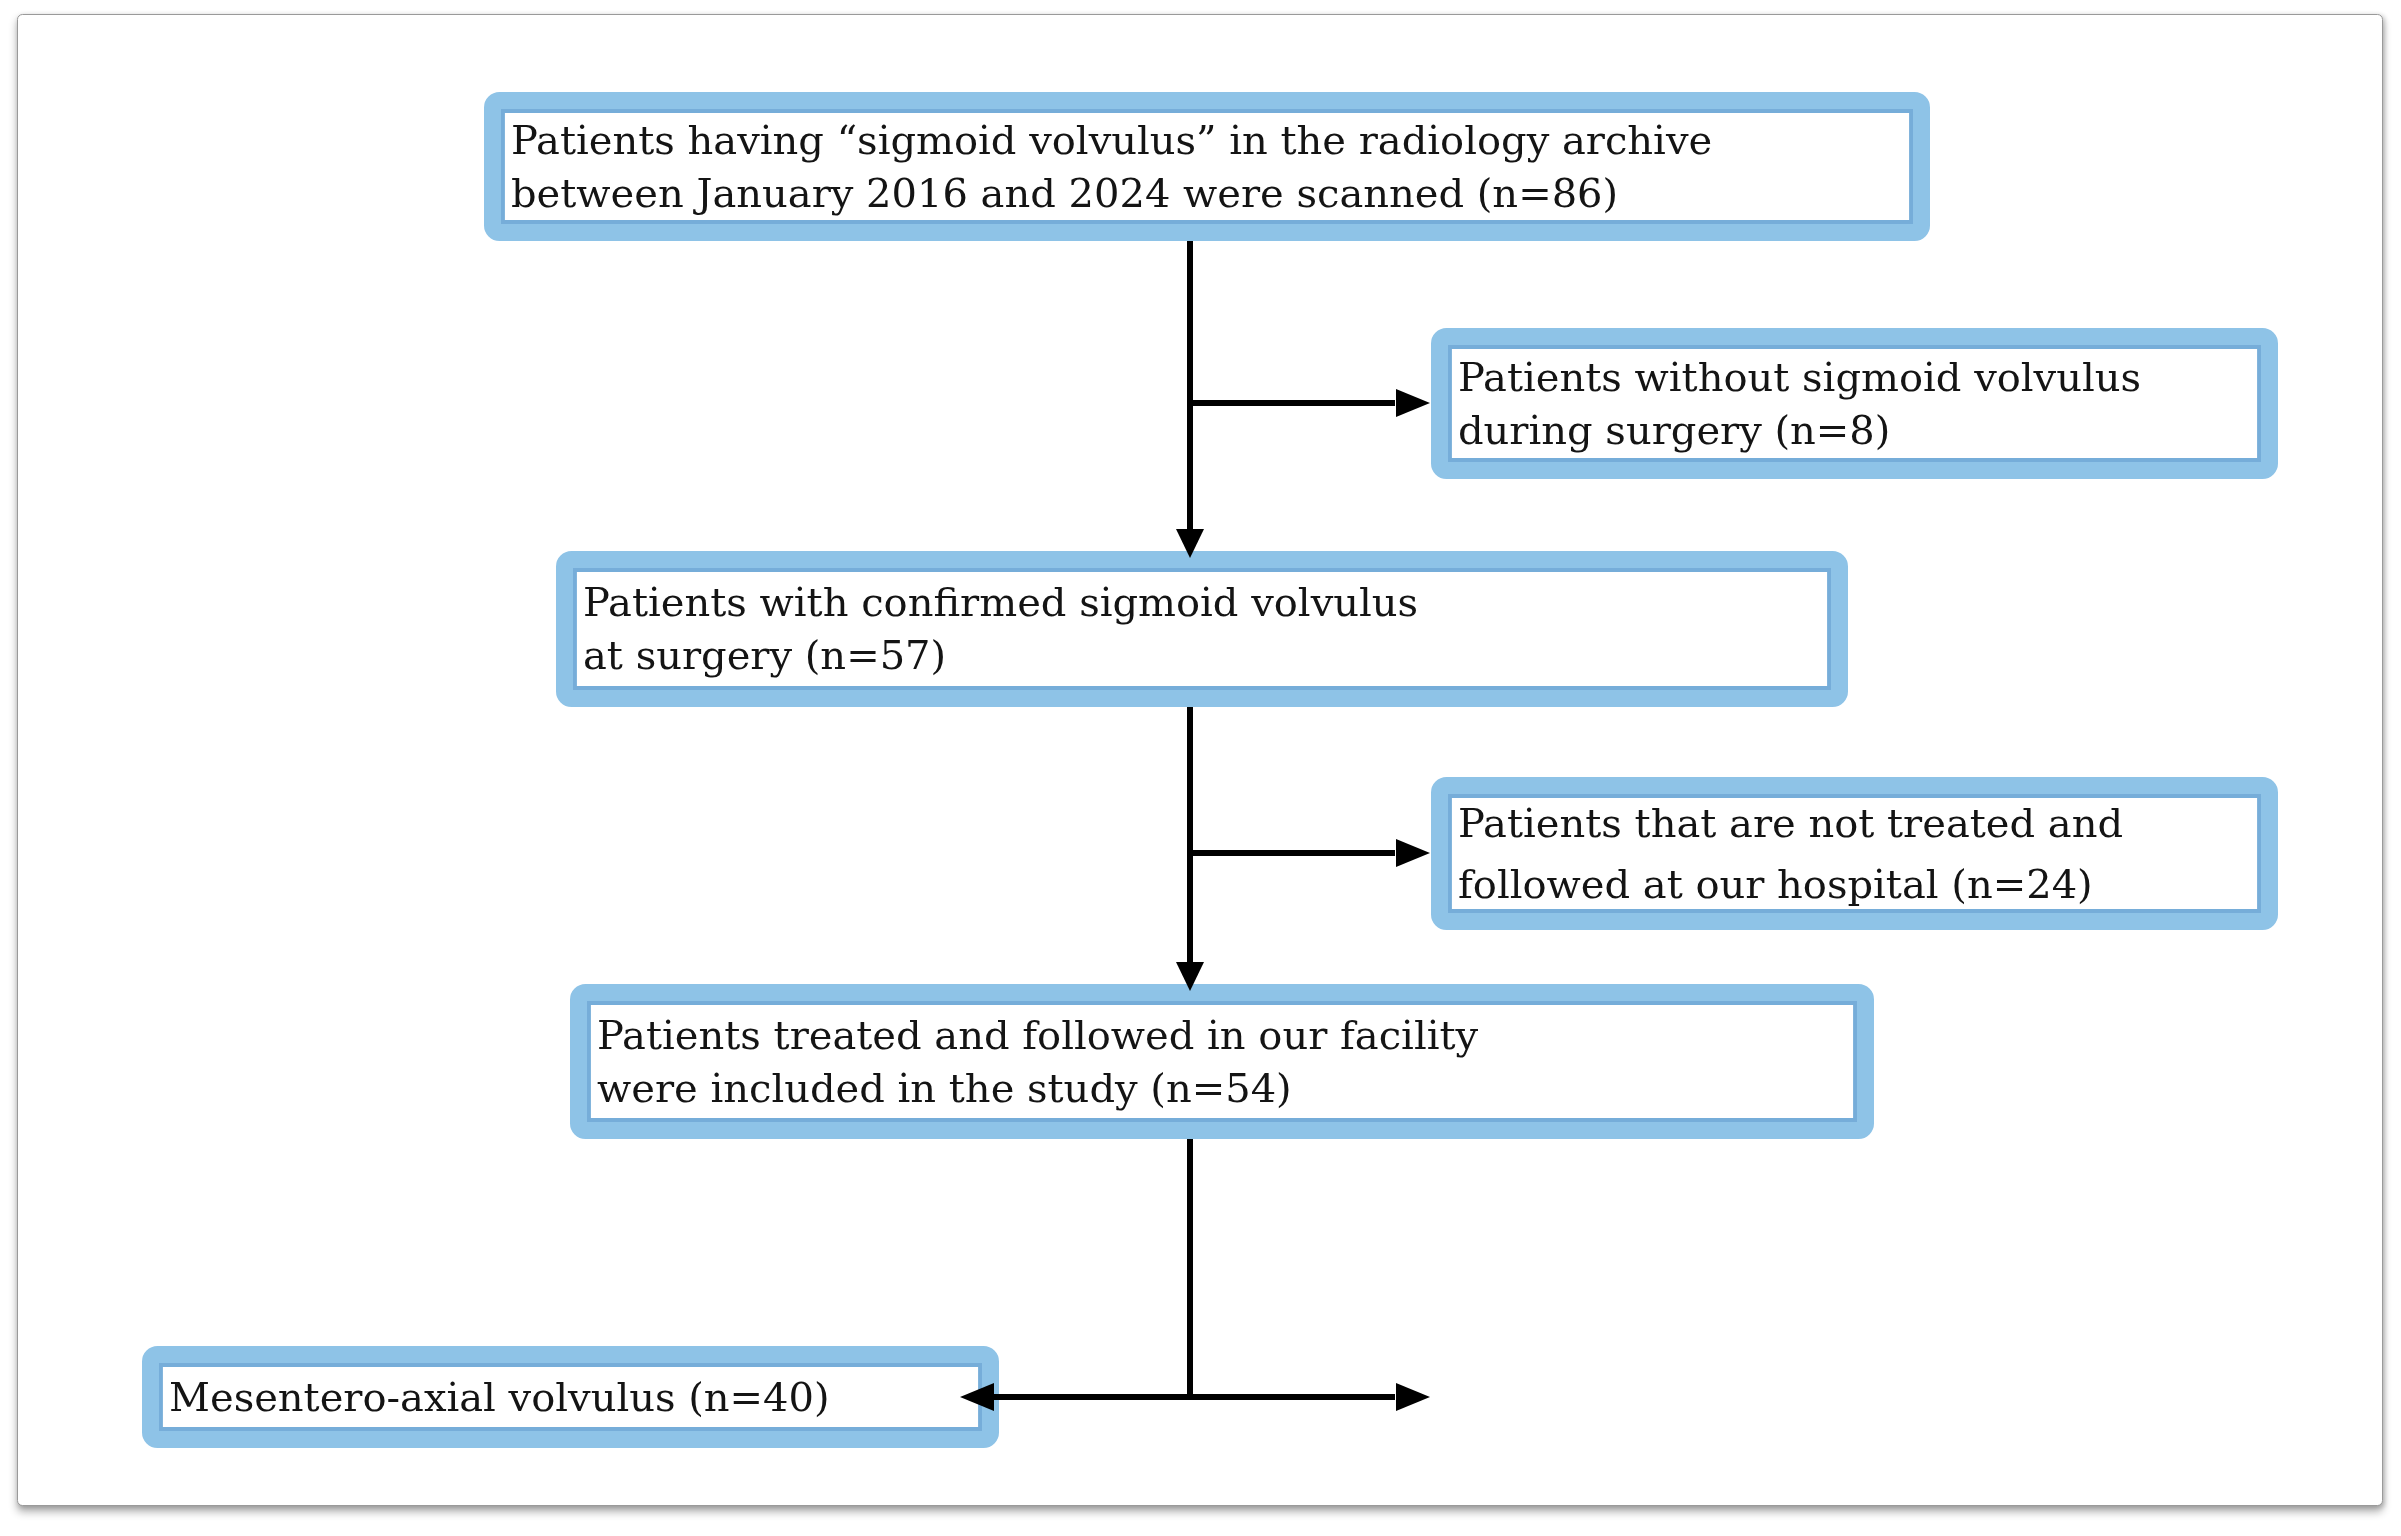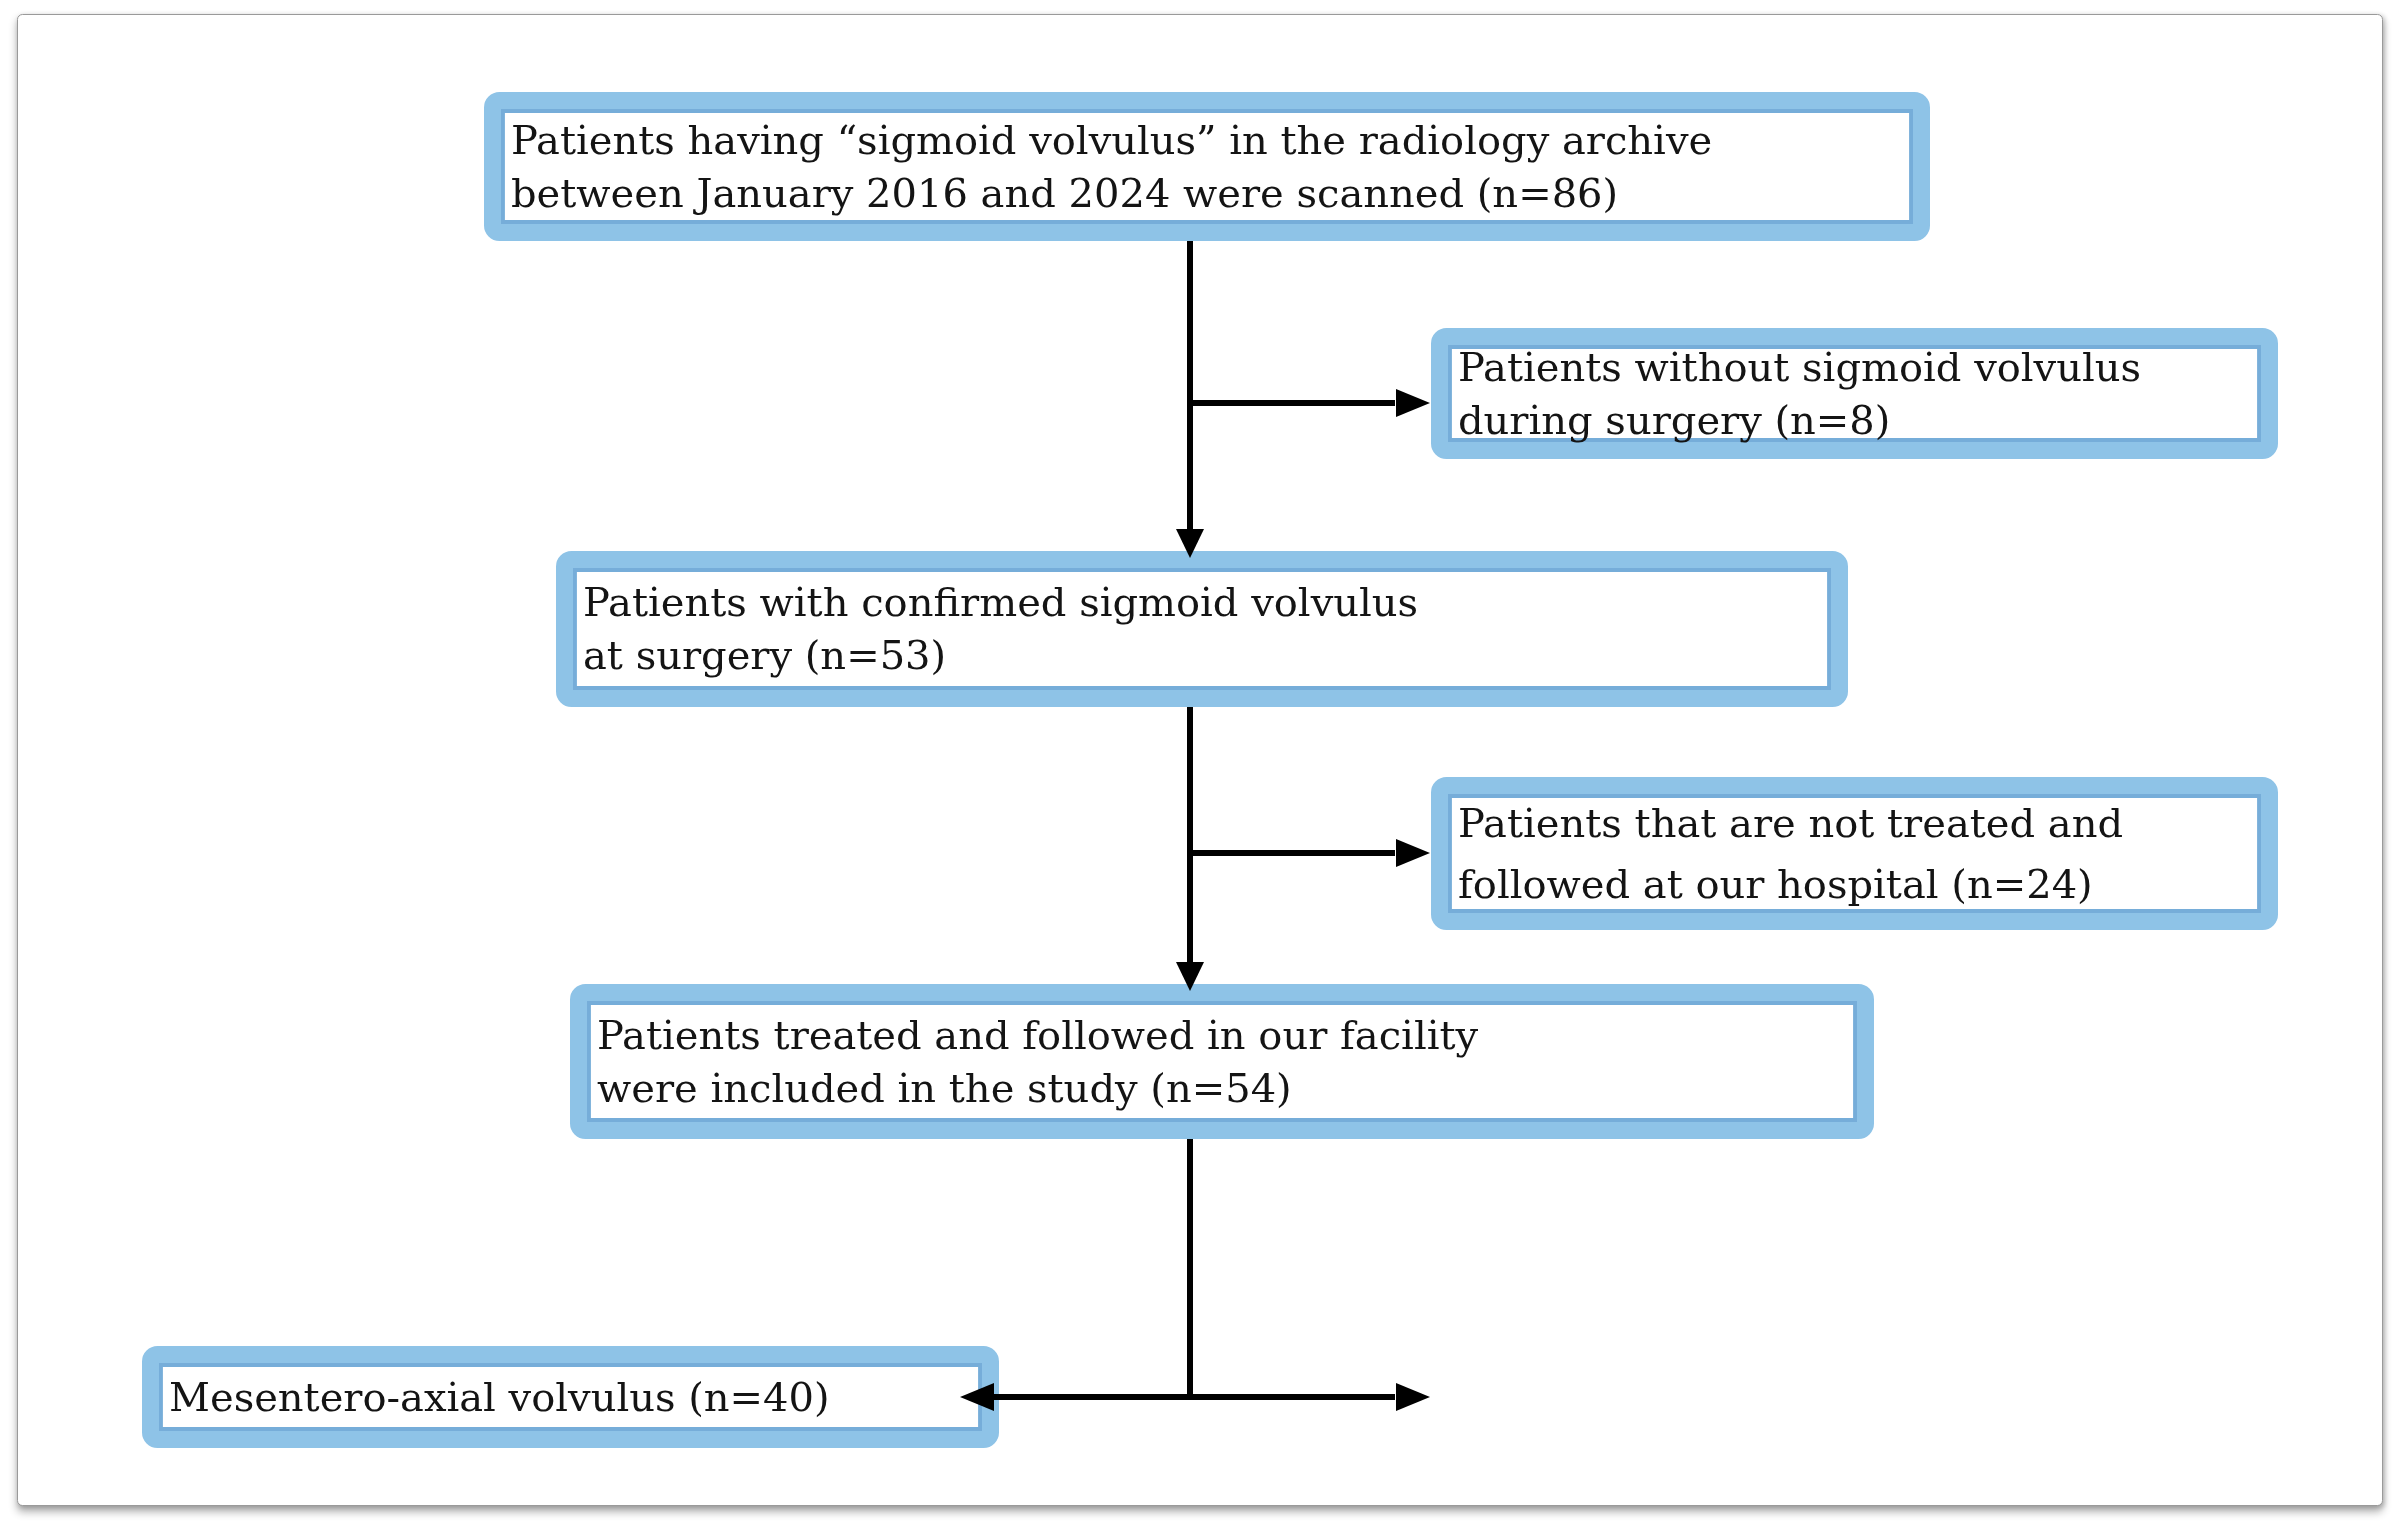--- a/index.html
+++ b/index.html
@@ -22,21 +22,21 @@
     position:absolute;z-index:2;background:var(--box-background,#fff);
     border:17.7px solid var(--box-border,#8EC3E7);
     border-radius:15.5px;
     box-shadow:inset 0 0 0 3.9px var(--box-border-inner,#76ADD9);
     display:flex;flex-direction:column;align-items:flex-start;justify-content:center;
     text-align:center;font-size:40px;line-height:53px;padding:0 10px;
     box-sizing:border-box;
   }
   .fbox span{white-space:nowrap;display:block;}
   #b-archive {left:484px; top:92px; width:1446px;height:149px;}
-  #b-excl1   {left:1431px;top:328px; width:847px;height:131px;}
+  #b-excl1   {left:1431px;top:328px; width:847px;height:151px;}
   #b-confirm {left:556px;top:551px; width:1292px;height:156px;}
   #b-excl2   {left:1431px;top:777px;width:847px;height:153px;gap:8px;}
   #b-included{left:570px;top:984px;width:1304px;height:155px;}
   #b-mesent  {left:102px; top:1346px;width:857px;height:102px;margin-left:40px;}
   #b-organo  {left:1431px;top:1346px;width:847px;height:102px;}
   
   .sh{position:absolute;background:var(--arrow,#000);z-index:3;}
   .ah{position:absolute;width:0;height:0;border-style:solid;border-color:transparent;z-index:3;}
   .ah-down {border-left-width:14.4px;border-right-width:14.4px;border-top:29px solid var(--arrow,#000);border-bottom:0;}
   .ah-right{border-top-width:14.4px;border-bottom-width:14.4px;border-left:34px solid var(--arrow,#000);border-right:0;}
@@ -65,21 +65,21 @@
     <span>between January 2016 and 2024 were scanned (n=86)</span>
   </div>
 
   <div class="fbox" id="b-excl1">
     <span>Patients without sigmoid volvulus</span>
     <span>during surgery (n=8)</span>
   </div>
 
   <div class="fbox" id="b-confirm">
     <span>Patients with confirmed sigmoid volvulus</span>
-    <span>at surgery (n=53)</span>
+    <span>at surgery (n=57)</span>
   </div>
 
   <div class="fbox" id="b-excl2">
     <span>Patients that are not treated and</span>
     <span>followed at our hospital (n=24)</span>
   </div>
 
   <div class="fbox" id="b-included">
     <span>Patients treated and followed in our facility</span>
     <span>were included in the study (n=54)</span>

